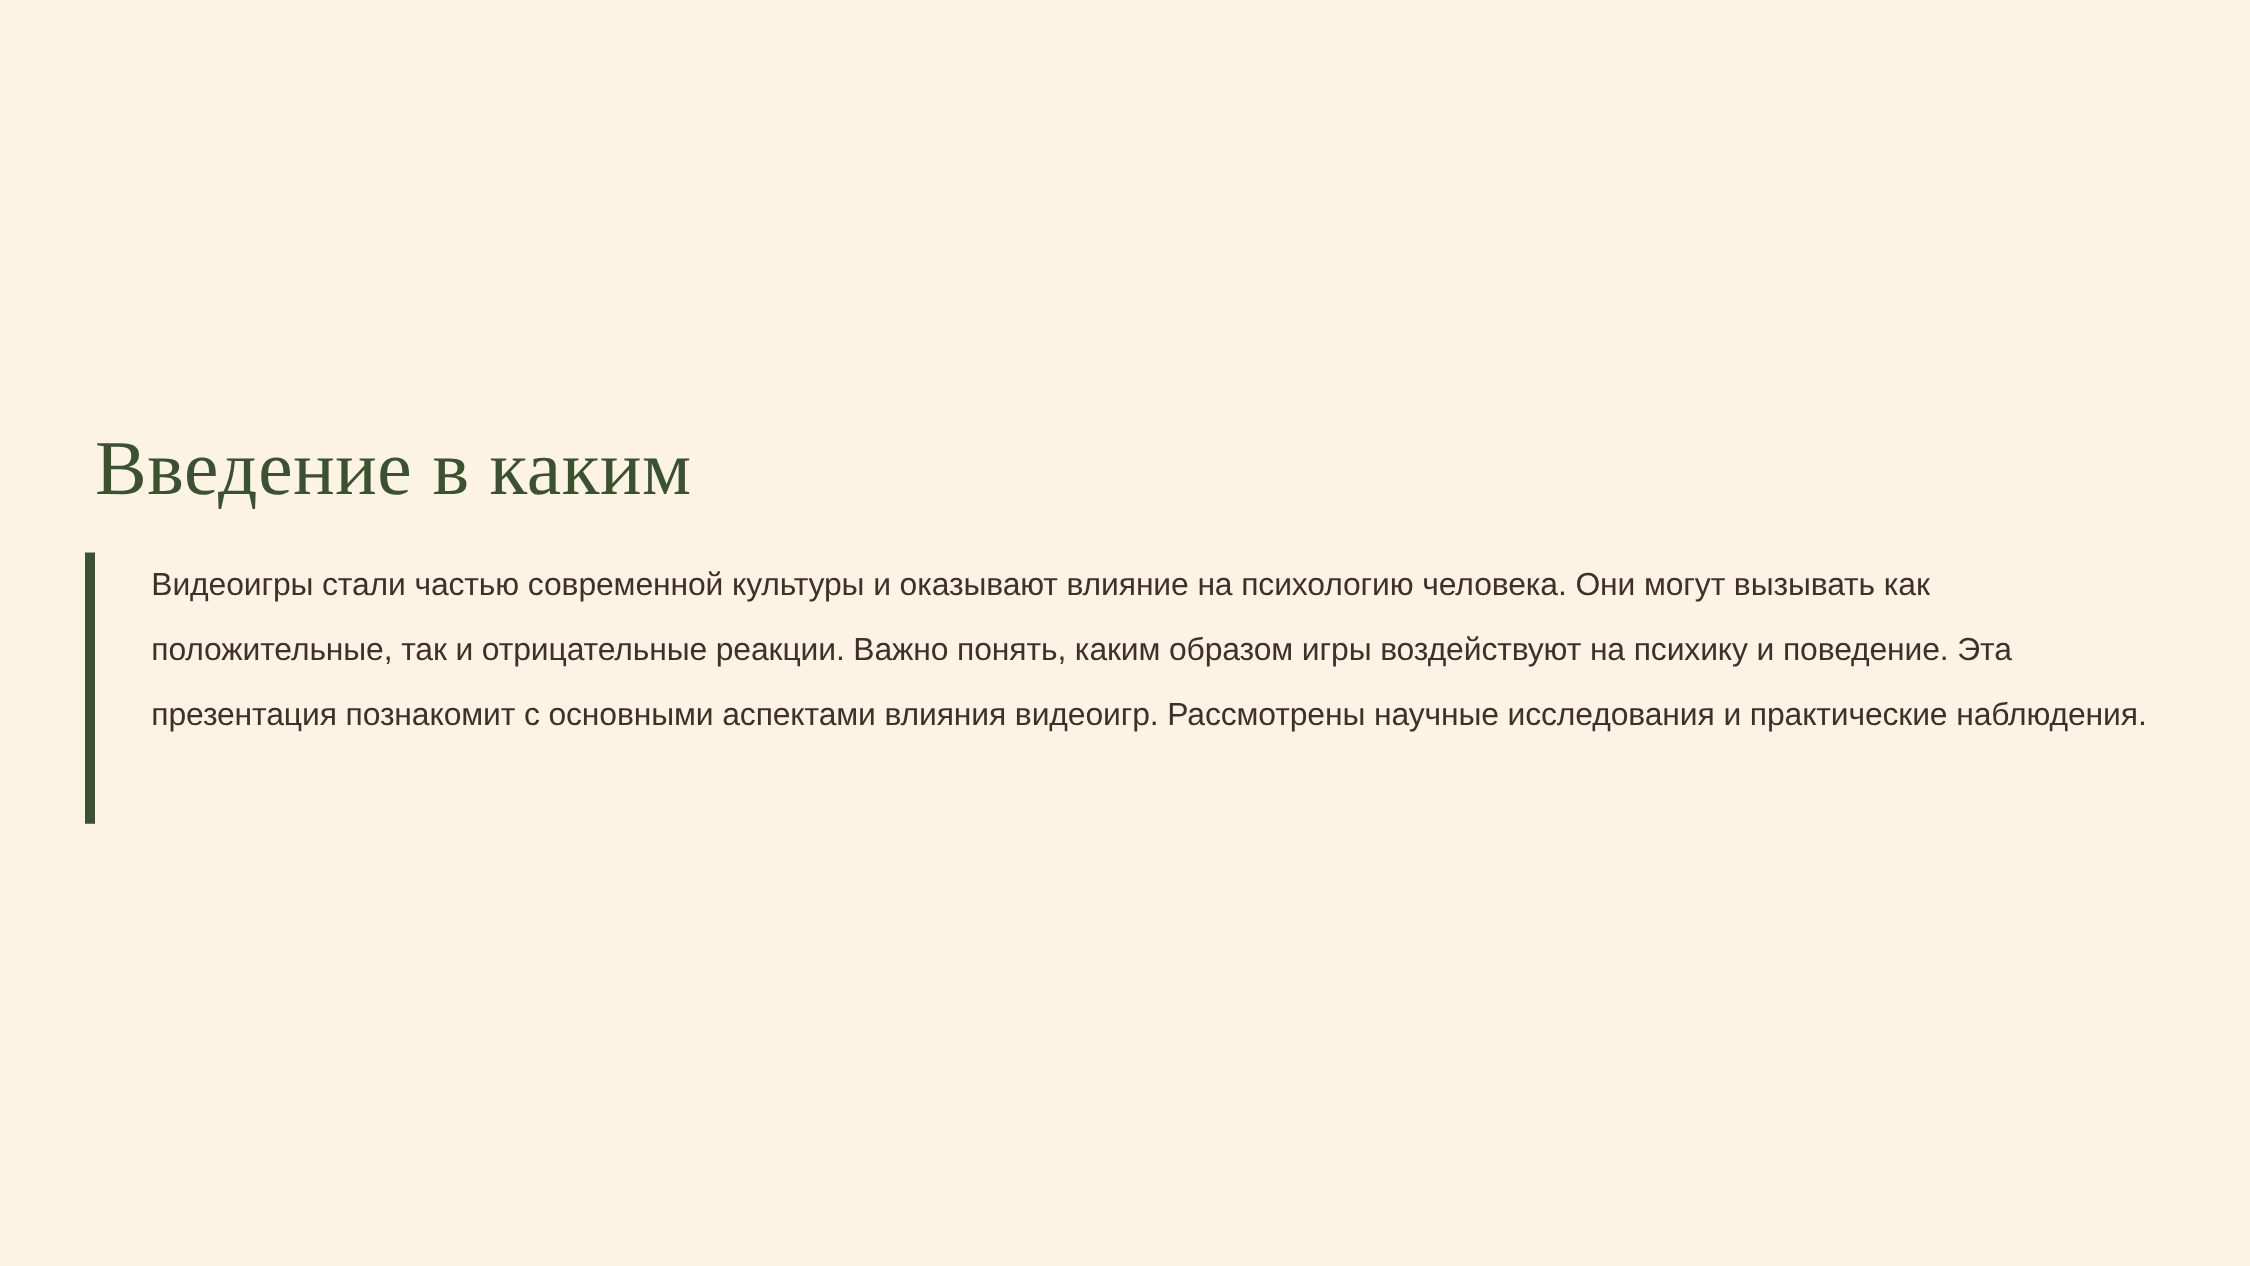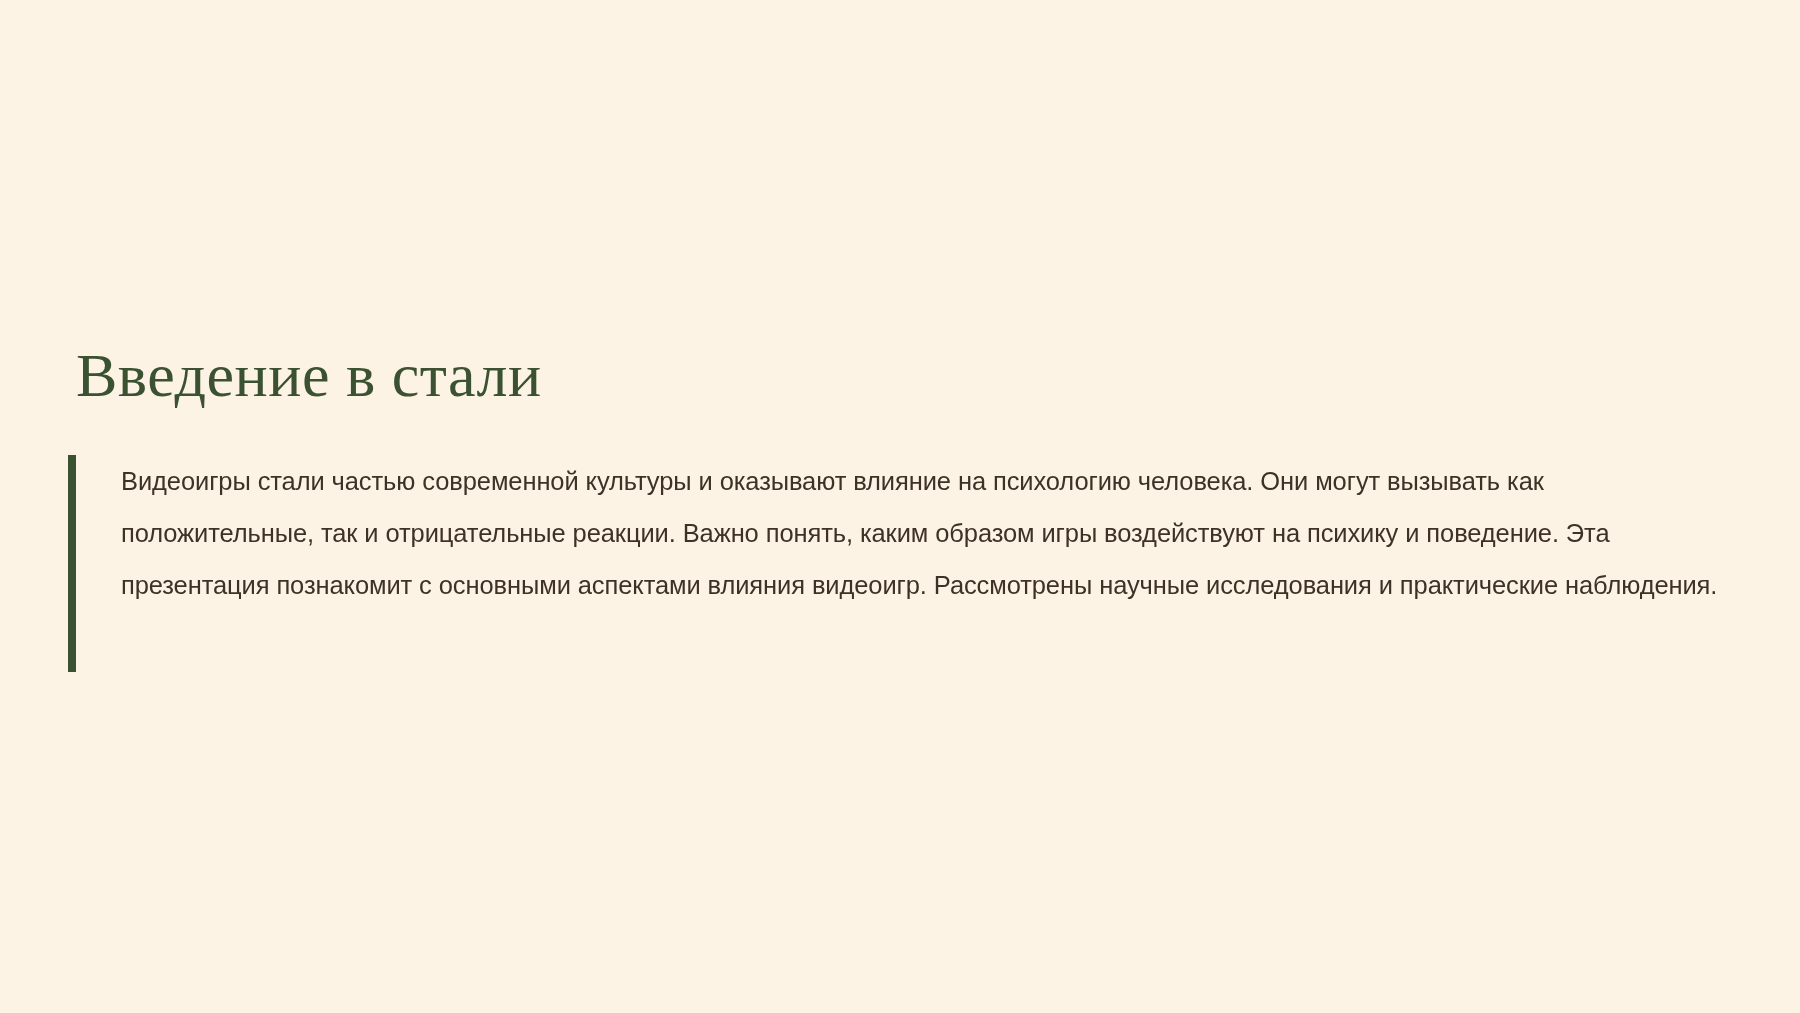--- a/index.html
+++ b/index.html
@@ -29,21 +29,21 @@
     font-size: 62px;
     font-weight: 400;
     line-height: 1.1;
     color: #3A5231;
     letter-spacing: 0.5px;
     white-space: nowrap;
   }
   .body-block {
     position: absolute;
     left: 68px;
-    top: 455px;
+    top: 442px;
     width: 1660px;
     display: flex;
     align-items: stretch;
   }
   .accent-bar {
     flex: 0 0 auto;
     width: 8px;
     min-height: 217px;
     background: #3A5231;
   }
@@ -58,20 +58,20 @@
     color: #3E3228;
     text-align: left;
     letter-spacing: -0.1px;
   }
 </style>
 </head>
 <body>
 
 <div class="slide">
 
-  <h1 class="slide-title">Введение в стали</h1>
+  <h1 class="slide-title">Введение в каким</h1>
 
   <div class="body-block">
     <div class="accent-bar"></div>
     <p class="body-text">Видеоигры стали частью современной культуры и оказывают влияние на психологию человека. Они могут вызывать как положительные, так и отрицательные реакции. Важно понять, каким образом игры воздействуют на психику и поведение. Эта презентация познакомит с основными аспектами влияния видеоигр. Рассмотрены научные исследования и практические наблюдения.</p>
   </div>
 
 </div>
 
 </body></html>

